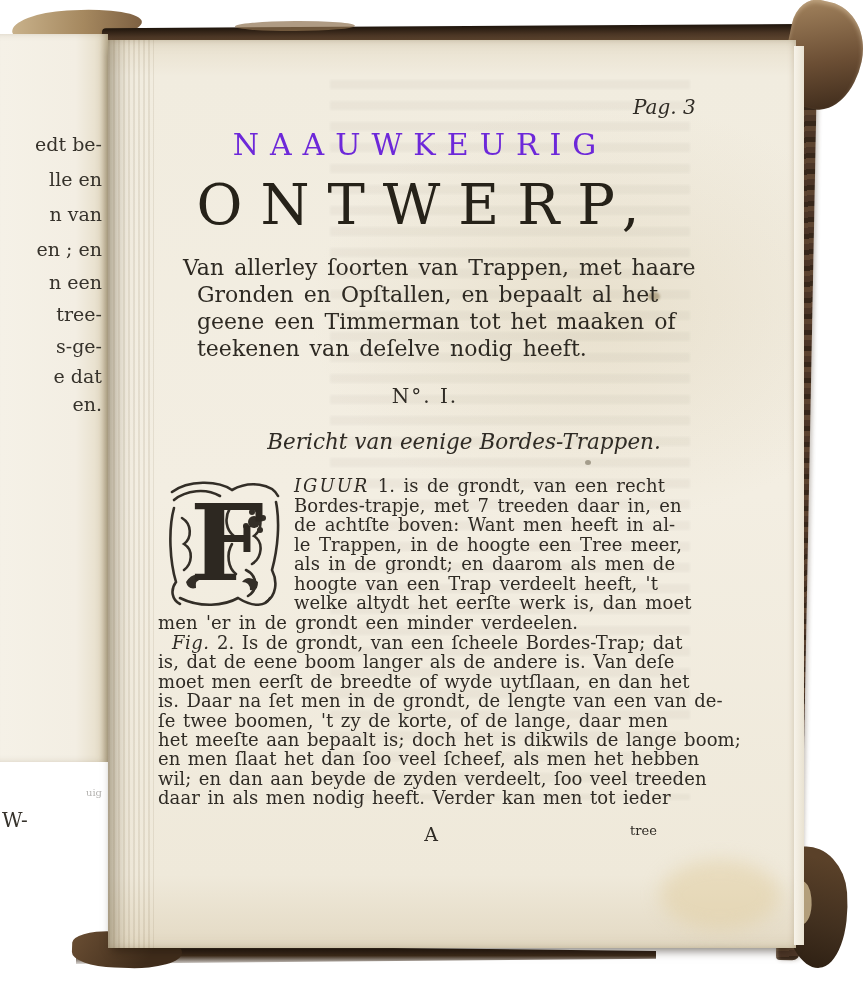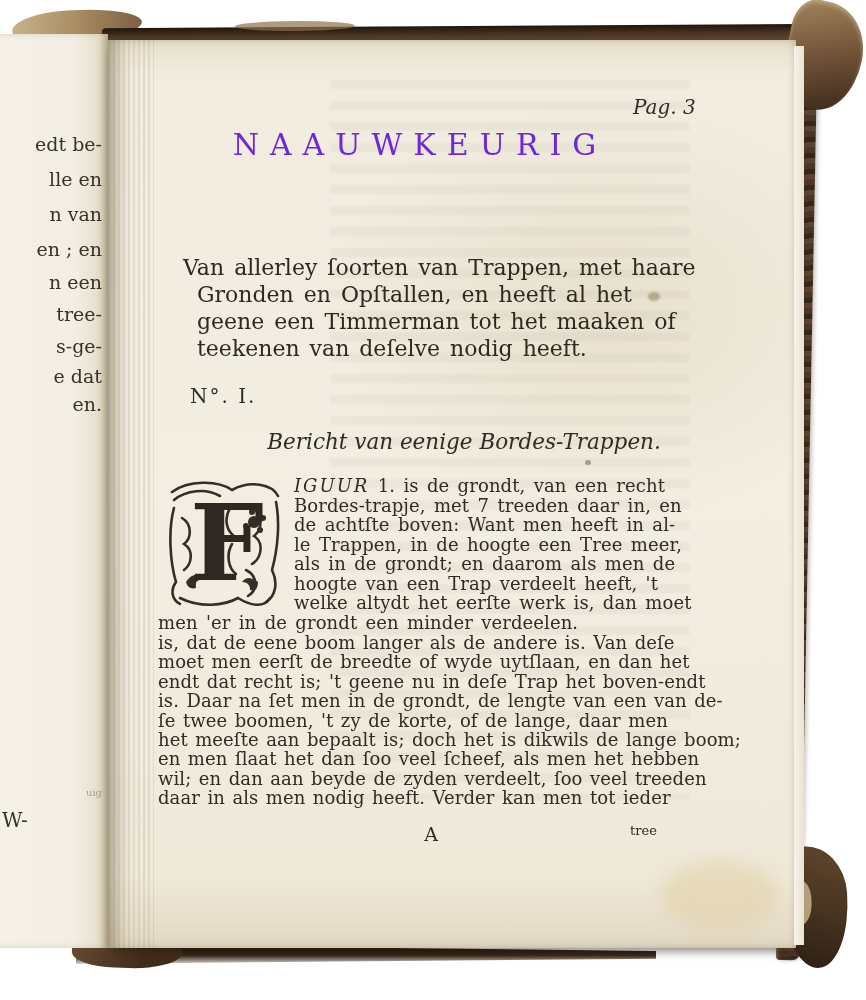--- a/index.html
+++ b/index.html
@@ -34,21 +34,21 @@
   .corner-worn-br::after{content:"";position:absolute;left:8px;top:34px;width:22px;height:44px;
     background:#c6b18b;border-radius:50% 40% 55% 45%;opacity:.85;}
   .edge-bottom{position:absolute;left:76px;top:940px;width:580px;height:26px;
     background:linear-gradient(180deg,rgba(40,26,14,0) 0%,#241810 35%,#3c2a1a 60%,rgba(60,42,24,0) 100%);
     clip-path:polygon(0 18%,100% 42%,100% 72%,0 92%);}
   .corner-worn-bl{position:absolute;left:72px;top:932px;width:110px;height:36px;
     background:linear-gradient(120deg,#6a4e33,#3f2c1b 70%);
     border-radius:40% 60% 55% 45%;transform:rotate(2deg);}
 
   
-  .facing-page{position:absolute;left:0;top:34px;width:108px;height:914px;
+  .facing-page{position:absolute;left:0;top:34px;width:108px;height:728px;
     background:linear-gradient(90deg,#f5f1e7 0%,#f3eee3 70%,#e7dfcb 92%,#d9cfb4 100%);
     box-shadow:inset -6px 0 8px -3px rgba(110,92,60,.45);}
   .facing-line{position:absolute;right:6px;white-space:nowrap;font-size:19px;color:#36322b;}
   .facing-line.faint{opacity:.38;font-size:10px;}
   .facing-line.catch{left:2px;right:auto;font-size:20px;}
 
   
   .main-page{position:absolute;left:108px;top:40px;width:688px;height:908px;
     background:
       radial-gradient(ellipse 420px 300px at 72% 30%, rgba(214,200,168,.25), rgba(0,0,0,0) 70%),
@@ -74,21 +74,21 @@
 
   
   .pag-label{position:absolute;left:633px;top:95px;font-style:italic;font-size:20px;white-space:nowrap;}
   .title-top{position:absolute;left:158px;top:127px;width:502px;text-align:center;
     font-size:30px;letter-spacing:11px;padding-left:11px;white-space:nowrap;color:#6d28d9;}
   .title-main{position:absolute;left:150px;top:172px;width:518px;text-align:center;
     font-size:56px;letter-spacing:18px;padding-left:18px;white-space:nowrap;color:#262219;}
   .subtitle{position:absolute;left:183px;top:254px;width:480px;font-size:22px;line-height:27px;color:#2d2922;}
   .subtitle .sub-line{white-space:nowrap;word-spacing:3px;}
   .subtitle .sub-line.indent{padding-left:14px;}
-  .section-number{position:absolute;left:190px;top:384px;width:502px;text-align:left;
+  .section-number{position:absolute;left:174px;top:384px;width:502px;text-align:center;
     font-size:20px;letter-spacing:2px;white-space:nowrap;}
   .section-heading{position:absolute;left:213px;top:429px;width:502px;text-align:center;
     font-style:italic;font-size:21.5px;white-space:nowrap;}
 
   .para1{position:absolute;left:158px;top:476px;width:504px;font-size:18px;line-height:19.5px;}
   .dropcap{float:left;width:118px;height:130px;margin:2px 10px 2px 8px;}
   .p-line{white-space:nowrap;word-spacing:2.5px;letter-spacing:.1px;}
   .lead-italic{font-style:italic;letter-spacing:2px;}
   .para2{position:absolute;left:158px;top:633px;width:504px;font-size:18px;line-height:19.4px;}
   .para2 .p-line{word-spacing:1.6px;}
@@ -127,24 +127,25 @@
     <div class="fold-texture"></div>
     <div class="fore-edge"></div>
   </div>
   <div class="showthrough" style="position:absolute;"></div>
   <div class="stain1"></div>
   <div class="stain2"></div>
   <div class="stain3"></div>
 
   <div class="pag-label">Pag. 3</div>
   <div class="title-top">NAAUWKEURIG</div>
+  <div class="title-main">ONTWERP,</div>
 
   <div class="subtitle">
     <div class="sub-line">Van allerley ſoorten van Trappen, met haare</div>
-    <div class="sub-line indent">Gronden en Opſtallen, en heeft al het</div>
+    <div class="sub-line indent">Gronden en Opſtallen, en bepaalt al het</div>
     <div class="sub-line indent">geene een Timmerman tot het maaken of</div>
     <div class="sub-line indent">teekenen van deſelve nodig heeft.</div>
   </div>
 
   <div class="section-number">N°. I.</div>
   <div class="section-heading">Bericht van eenige Bordes-Trappen.</div>
 
   <div class="para1">
     <div class="dropcap">
       <svg viewBox="0 0 118 130" width="118" height="130" xmlns="http://www.w3.org/2000/svg">
@@ -176,23 +177,23 @@
     <div class="p-line">Bordes-trapje, met 7 treeden daar in, en</div>
     <div class="p-line">de achtſte boven: Want men heeft in al-</div>
     <div class="p-line">le Trappen, in de hoogte een Tree meer,</div>
     <div class="p-line">als in de grondt; en daarom als men de</div>
     <div class="p-line">hoogte van een Trap verdeelt heeft, 't</div>
     <div class="p-line">welke altydt het eerſte werk is, dan moet</div>
     <div class="p-line">men 'er in de grondt een minder verdeelen.</div>
   </div>
 
   <div class="para2">
+    <div class="p-line first"><span class="lead-italic" style="letter-spacing:.5px">Fig.</span><span> 2. Is de grondt, van een ſcheele Bordes-Trap; dat</span></div>
     <div class="p-line">is, dat de eene boom langer als de andere is.  Van deſe</div>
     <div class="p-line">moet men eerſt de breedte of wyde uytſlaan, en dan het</div>
-    <div class="p-line">endt dat recht is; 't geene nu in deſe Trap het boven-endt</div>
     <div class="p-line">is.  Daar na ſet men in de grondt, de lengte van een van de-</div>
     <div class="p-line">ſe twee boomen, 't zy de korte, of de lange, daar men</div>
     <div class="p-line">het meeſte aan bepaalt is; doch het is dikwils de lange boom;</div>
     <div class="p-line">en men ſlaat het dan ſoo veel ſcheef, als men het hebben</div>
     <div class="p-line">wil; en dan aan beyde de zyden verdeelt, ſoo veel treeden</div>
     <div class="p-line">daar in als men nodig heeft.   Verder kan men tot ieder</div>
   </div>
 
   <div class="signature-mark">A</div>
   <div class="catchword">tree</div>

